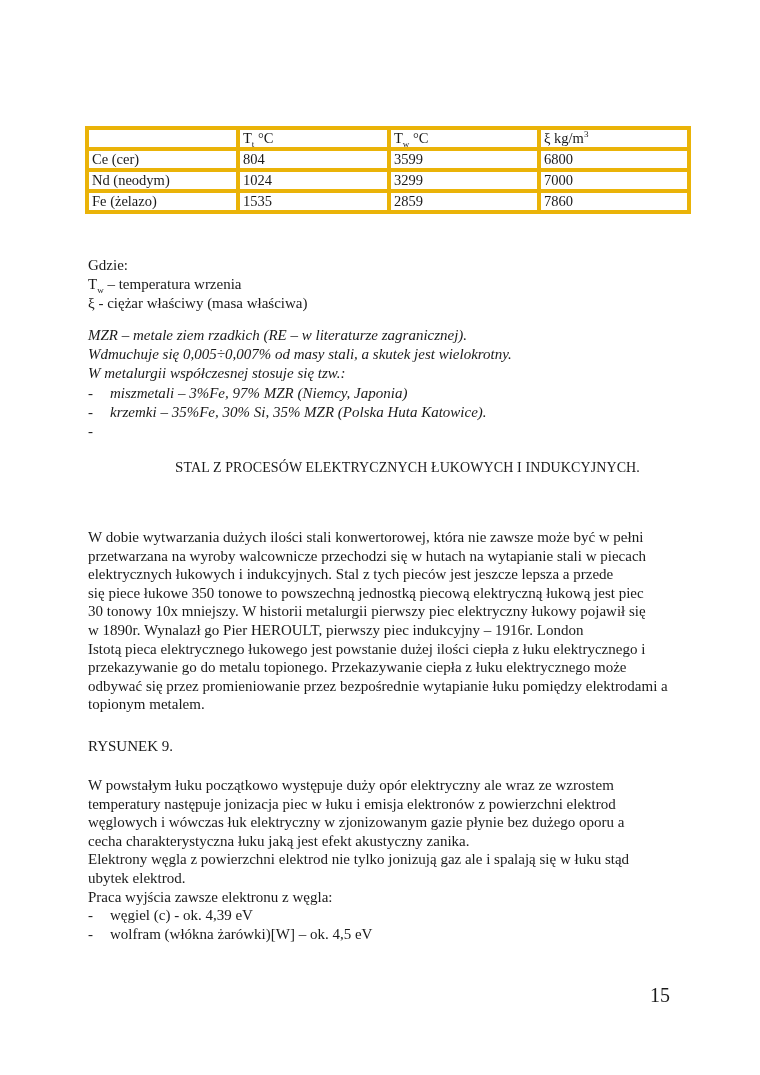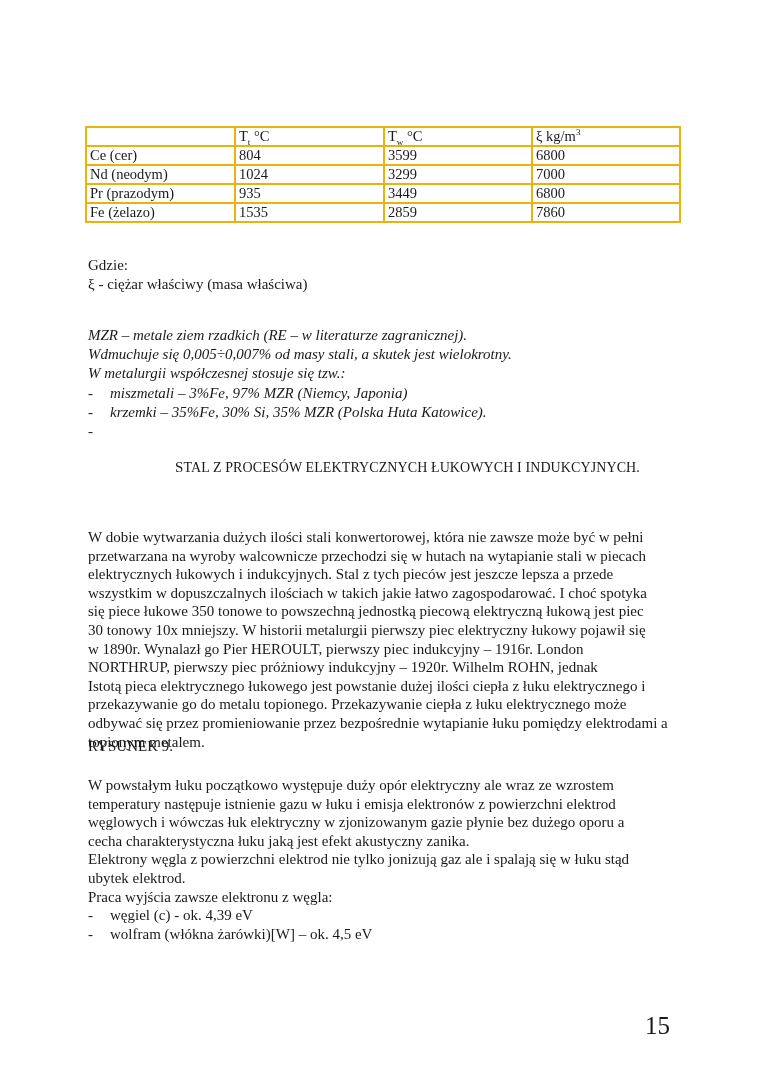--- a/index.html
+++ b/index.html
@@ -1,34 +1,34 @@
 <!DOCTYPE html>
 <html><head>
 <meta charset="utf-8">
 <style>
   html, body { margin: 0; padding: 0; background: #ffffff; }
   body { width: 760px; height: 1075px; position: relative; overflow: hidden;
          font-family: "Liberation Serif", "DejaVu Serif", serif; color: #1a1a1a; }
   .page { position: absolute; left: 0; top: 0; width: 760px; height: 1075px; }
   table.props { position: absolute; left: 85px; top: 126px; border-collapse: collapse;
                 font-size: 14.5px; line-height: 17px; }
-  table.props td { border: 2px solid #eab308; padding: 0 0 0 3px; height: 17px; vertical-align: middle; }
+  table.props td { border: 4px solid #eab308; padding: 0 0 0 3px; height: 17px; vertical-align: middle; }
   table.props td.c0 { width: 144px; }
   table.props td.c1 { width: 144px; }
   table.props td.c2 { width: 143px; }
   table.props td.c3 { width: 143px; }
   sub.s, sup.s { font-size: 9px; line-height: 0; }
   .blk { position: absolute; left: 88px; font-size: 15px; line-height: 19.2px; }
   .line { white-space: nowrap; }
   .bullet { display: flex; }
   .bullet .dash { width: 22px; }
   .heading { position: absolute; left: 175px; top: 459px; font-size: 15px; white-space: nowrap; letter-spacing: 0.1px; }
   .heading .sc { font-size: 14px; }
   .para { position: absolute; left: 88px; width: 590px; font-size: 15px; line-height: 18.6px; }
-  .pageno { position: absolute; right: 90px; top: 1012px; font-size: 25px; }
+  .pageno { position: absolute; right: 90px; top: 984px; font-size: 20px; }
 </style>
 </head>
 <body>
 
 <div class="page">
 
   <table class="props">
     <tbody>
         <tr>
       <td class="c0"></td>
@@ -42,36 +42,31 @@
       <td>3599</td>
       <td>6800</td>
     </tr>
     <tr>
       <td>Nd (neodym)</td>
       <td>1024</td>
       <td>3299</td>
       <td>7000</td>
     </tr>
     <tr>
-      <td>Pr (prazodym)</td>
-      <td>935</td>
-      <td>3449</td>
-      <td>6800</td>
-    </tr>
-    <tr>
       <td>Fe (żelazo)</td>
       <td>1535</td>
       <td>2859</td>
       <td>7860</td>
     </tr>
   </tbody>
     </table>
 
   <div class="blk" style="top:256px;">
     <div class="line">Gdzie:</div>
+    <div class="line"><span>T</span><sub class="s">w</sub><span> – temperatura wrzenia</span></div>
     <div class="line"><span>ξ</span><span> - ciężar właściwy (masa właściwa)</span></div>
   </div>
 
   <div class="blk" style="top:326px;font-style:italic;">
     <div class="line">MZR – metale ziem rzadkich (RE – w literaturze zagranicznej).</div>
     <div class="line">Wdmuchuje się 0,005÷0,007% od masy stali, a  skutek jest wielokrotny.</div>
     <div class="line">W metalurgii współczesnej stosuje się tzw.:</div>
     <div class="line bullet">
         <span class="dash">-</span>
         <span>miszmetali – 3%Fe, 97% MZR (Niemcy, Japonia)</span>
@@ -85,36 +80,34 @@
         <span></span>
       </div>
   </div>
 
   <div class="heading"><span>S</span><span class="sc">TAL Z PROCESÓW ELEKTRYCZNYCH ŁUKOWYCH I INDUKCYJNYCH.</span></div>
 
   <div class="para" style="top:504px;margin-top:24px;">
     <div class="line">W dobie wytwarzania dużych ilości stali konwertorowej, która nie zawsze może być w pełni</div>
     <div class="line">przetwarzana na wyroby walcownicze przechodzi się w hutach na wytapianie stali w piecach</div>
     <div class="line">elektrycznych łukowych i indukcyjnych. Stal z tych pieców jest jeszcze lepsza a przede</div>
-    <div class="line">wszystkim w dopuszczalnych ilościach w takich jakie łatwo zagospodarować. I choć spotyka</div>
     <div class="line">się piece łukowe 350 tonowe to powszechną jednostką piecową elektryczną łukową jest piec</div>
     <div class="line">30 tonowy 10x mniejszy. W historii metalurgii pierwszy piec elektryczny łukowy pojawił się</div>
     <div class="line">w 1890r. Wynalazł go Pier HEROULT, pierwszy piec indukcyjny – 1916r. London</div>
-    <div class="line">NORTHRUP, pierwszy piec próżniowy indukcyjny – 1920r. Wilhelm ROHN, jednak</div>
     <div class="line">Istotą pieca elektrycznego łukowego jest powstanie dużej ilości ciepła z łuku elektrycznego i</div>
     <div class="line">przekazywanie go do metalu topionego. Przekazywanie ciepła z łuku elektrycznego może</div>
     <div class="line">odbywać się przez promieniowanie przez bezpośrednie wytapianie łuku pomiędzy elektrodami a</div>
     <div class="line">topionym metalem.</div>
   </div>
 
   <div class="para" style="top:737px;">RYSUNEK 9.</div>
 
   <div class="para" style="top:776px;">
     <div class="line">W powstałym łuku początkowo występuje duży opór elektryczny ale wraz ze wzrostem</div>
-    <div class="line">temperatury następuje istnienie gazu w łuku i emisja elektronów z powierzchni elektrod</div>
+    <div class="line">temperatury następuje jonizacja piec w łuku i emisja elektronów z powierzchni elektrod</div>
     <div class="line">węglowych i wówczas łuk elektryczny w zjonizowanym gazie płynie bez dużego oporu a</div>
     <div class="line">cecha charakterystyczna łuku jaką  jest efekt akustyczny zanika.</div>
     <div class="line">Elektrony węgla z powierzchni elektrod nie tylko jonizują gaz ale i spalają się w łuku stąd</div>
     <div class="line">ubytek elektrod.</div>
     <div class="line">Praca wyjścia zawsze elektronu z węgla:</div>
     <div class="line bullet">
         <span class="dash">-</span>
         <span>węgiel (c) - ok. 4,39 eV</span>
       </div>
     <div class="line bullet">

